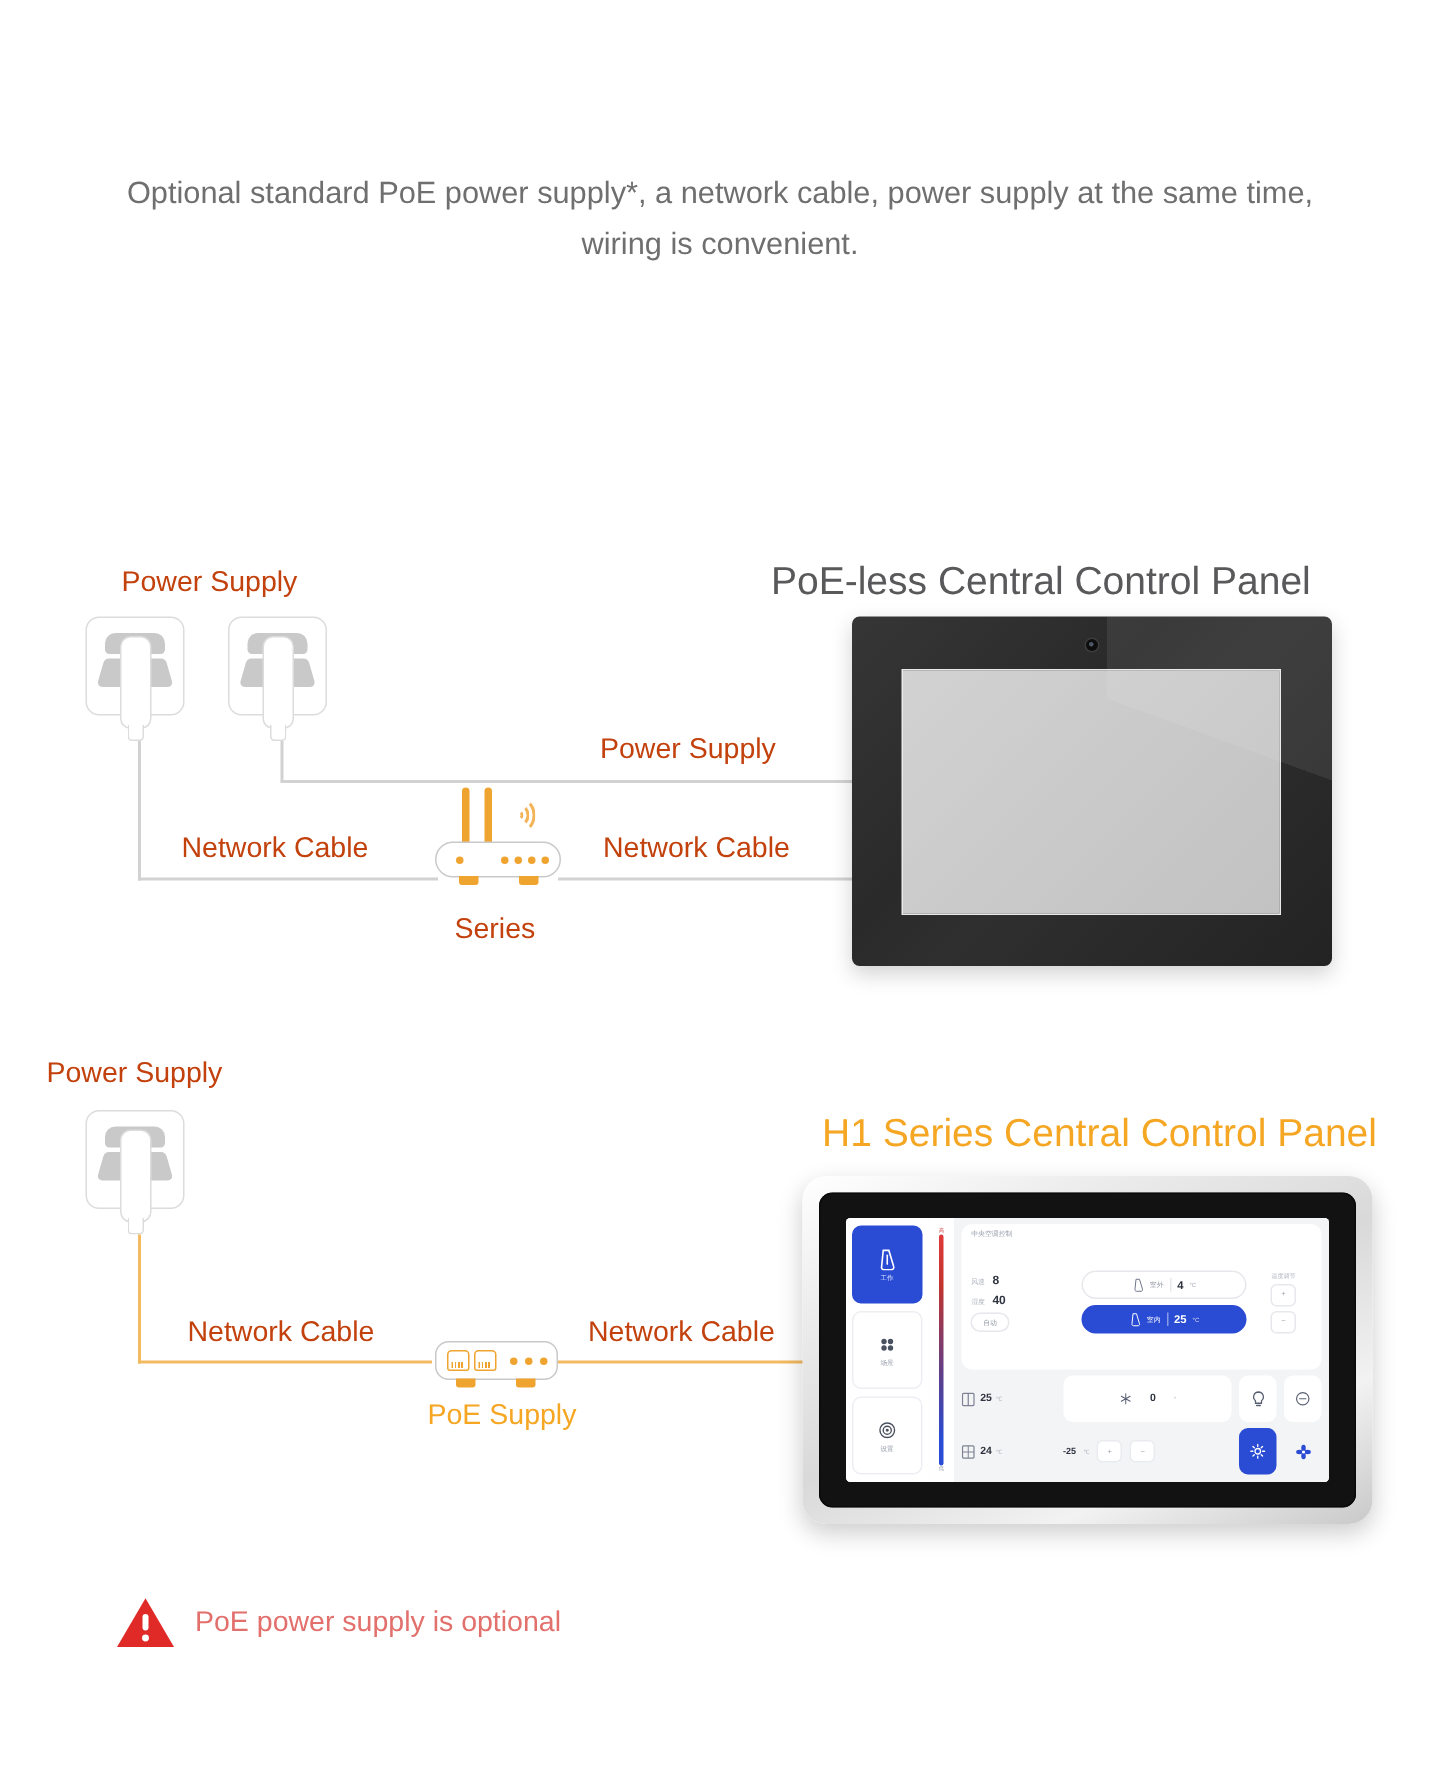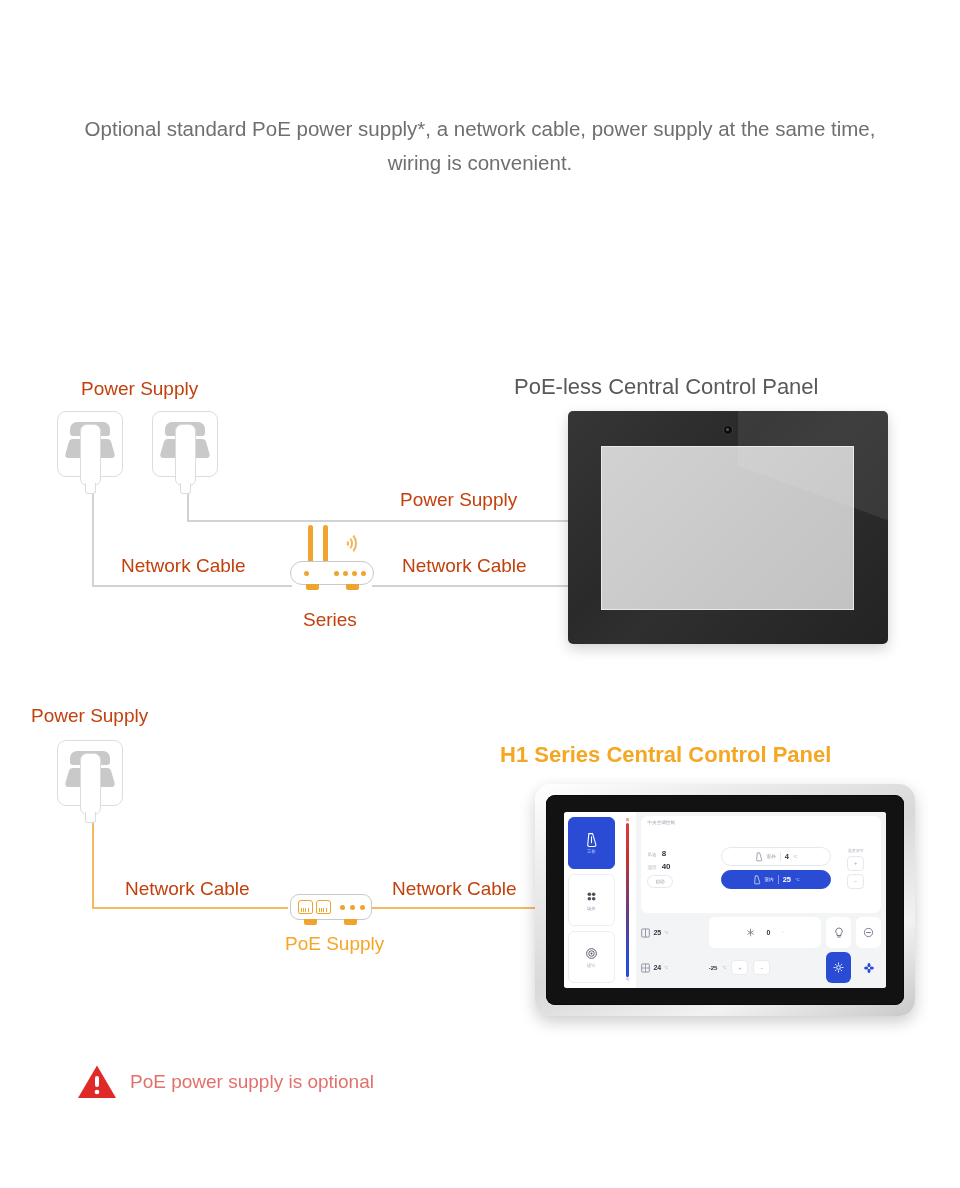--- a/index.html
+++ b/index.html
@@ -47,28 +47,29 @@
     color: #c2410c;
     font-size: 19px;
     line-height: 22px;
     white-space: nowrap;
     background: #ffffff;
     padding: 0 7px;
   }
   .panel-title {
     position: absolute;
     white-space: nowrap;
-    font-size: 22px;
+    font-size: 26px;
     line-height: 28px;
     color: #59595b;
     text-align: center;
   }
   .panel-title.accent {
     color: #f5a623;
-    font-weight: bold;
+    font-weight: normal;
+    margin-left: 48px;
   }
 
   
   .wire { position: absolute; background: #d2d2d2; }
   .wire.h { height: 1.6px; }
   .wire.v { width: 1.6px; }
   .wire.orange { background: #f3ba61; }
 
   
   .socket { position: absolute; }

